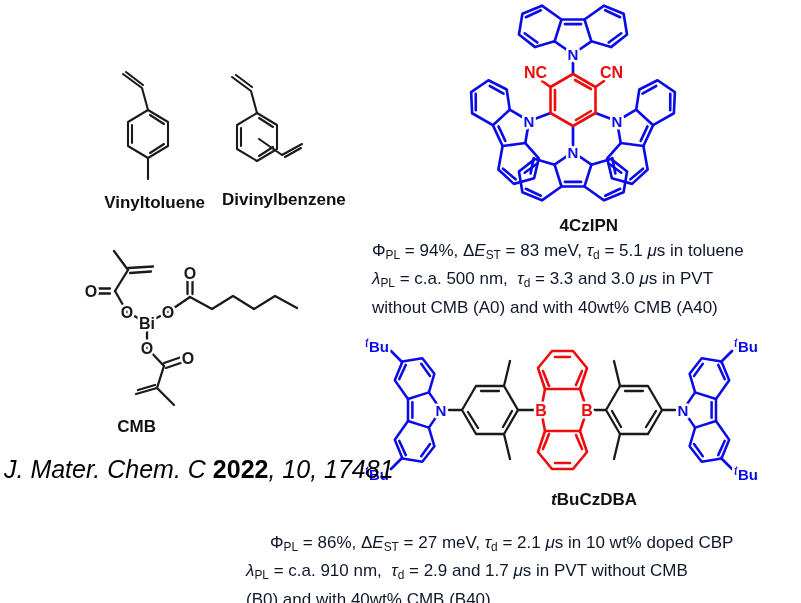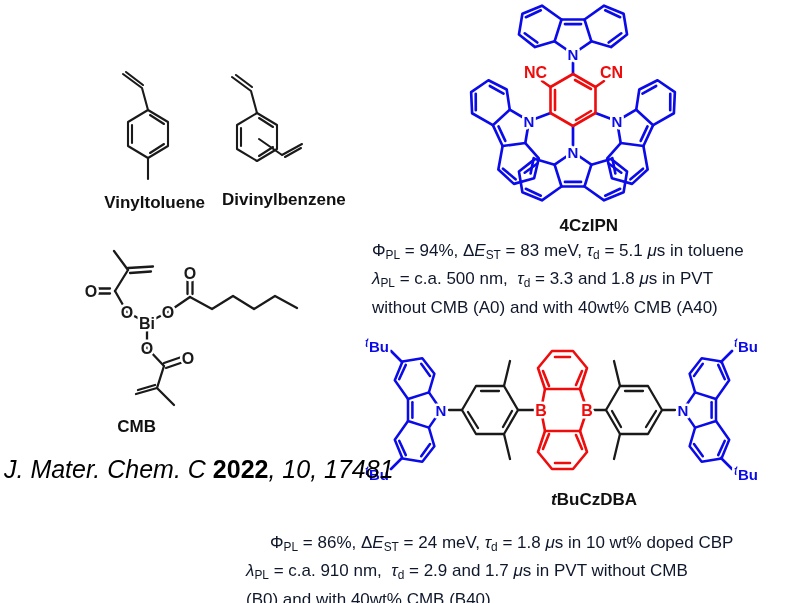--- a/index.html
+++ b/index.html
@@ -127,25 +127,25 @@
   </svg>
 
   <div class="lbl" style="left:95px;top:193px;width:110px;">Vinyltoluene</div>
   <div class="lbl" style="left:222px;top:190px;width:122px;">Divinylbenzene</div>
   <div class="lbl" style="left:528px;top:216px;width:90px;">4CzIPN</div>
   <div class="lbl" style="left:96px;top:417px;width:60px;">CMB</div>
   <div class="lbl" style="left:517px;top:484px;width:120px;font-weight:normal;margin-top:6px;"><span class="bi">t</span><span class="b">BuCzDBA</span></div>
 
   <div class="propblock" style="left:372px;top:237px;">
     <div class="propline"><span>Φ</span><span class="sub">PL</span><span> = 94%, </span><span>Δ</span><span class="it">E</span><span class="sub">ST</span><span> = 83 meV, </span><span class="it">τ</span><span class="sub">d</span><span> = 5.1 </span><span class="it">μ</span><span>s in toluene</span></div>
-    <div class="propline"><span class="it">λ</span><span class="sub">PL</span><span> = c.a. 500 nm,  </span><span class="it">τ</span><span class="sub">d</span><span> = 3.3 and 1.8 </span><span class="it">μ</span><span>s in PVT</span></div>
+    <div class="propline"><span class="it">λ</span><span class="sub">PL</span><span> = c.a. 500 nm,  </span><span class="it">τ</span><span class="sub">d</span><span> = 3.3 and 3.0 </span><span class="it">μ</span><span>s in PVT</span></div>
     <div class="propline"><span>without CMB (A0) and with 40wt% CMB (A40)</span></div>
   </div>
 
   <div id="citation"><span class="it">J. Mater. Chem. C </span><span class="b">2022</span><span>, 10, 17481</span></div>
 
   <div class="propblock indent1" style="left:246px;top:529px;">
-    <div class="propline l1"><span>Φ</span><span class="sub">PL</span><span> = 86%, </span><span>Δ</span><span class="it">E</span><span class="sub">ST</span><span> = 24 meV, </span><span class="it">τ</span><span class="sub">d</span><span> = 1.8 </span><span class="it">μ</span><span>s in 10 wt% doped CBP</span></div>
+    <div class="propline l1"><span>Φ</span><span class="sub">PL</span><span> = 86%, </span><span>Δ</span><span class="it">E</span><span class="sub">ST</span><span> = 27 meV, </span><span class="it">τ</span><span class="sub">d</span><span> = 2.1 </span><span class="it">μ</span><span>s in 10 wt% doped CBP</span></div>
     <div class="propline"><span class="it">λ</span><span class="sub">PL</span><span> = c.a. 910 nm,  </span><span class="it">τ</span><span class="sub">d</span><span> = 2.9 and 1.7 </span><span class="it">μ</span><span>s in PVT without CMB</span></div>
     <div class="propline"><span>(B0) and with 40wt% CMB (B40)</span></div>
   </div>
 
 </div>
 
 </body></html>

